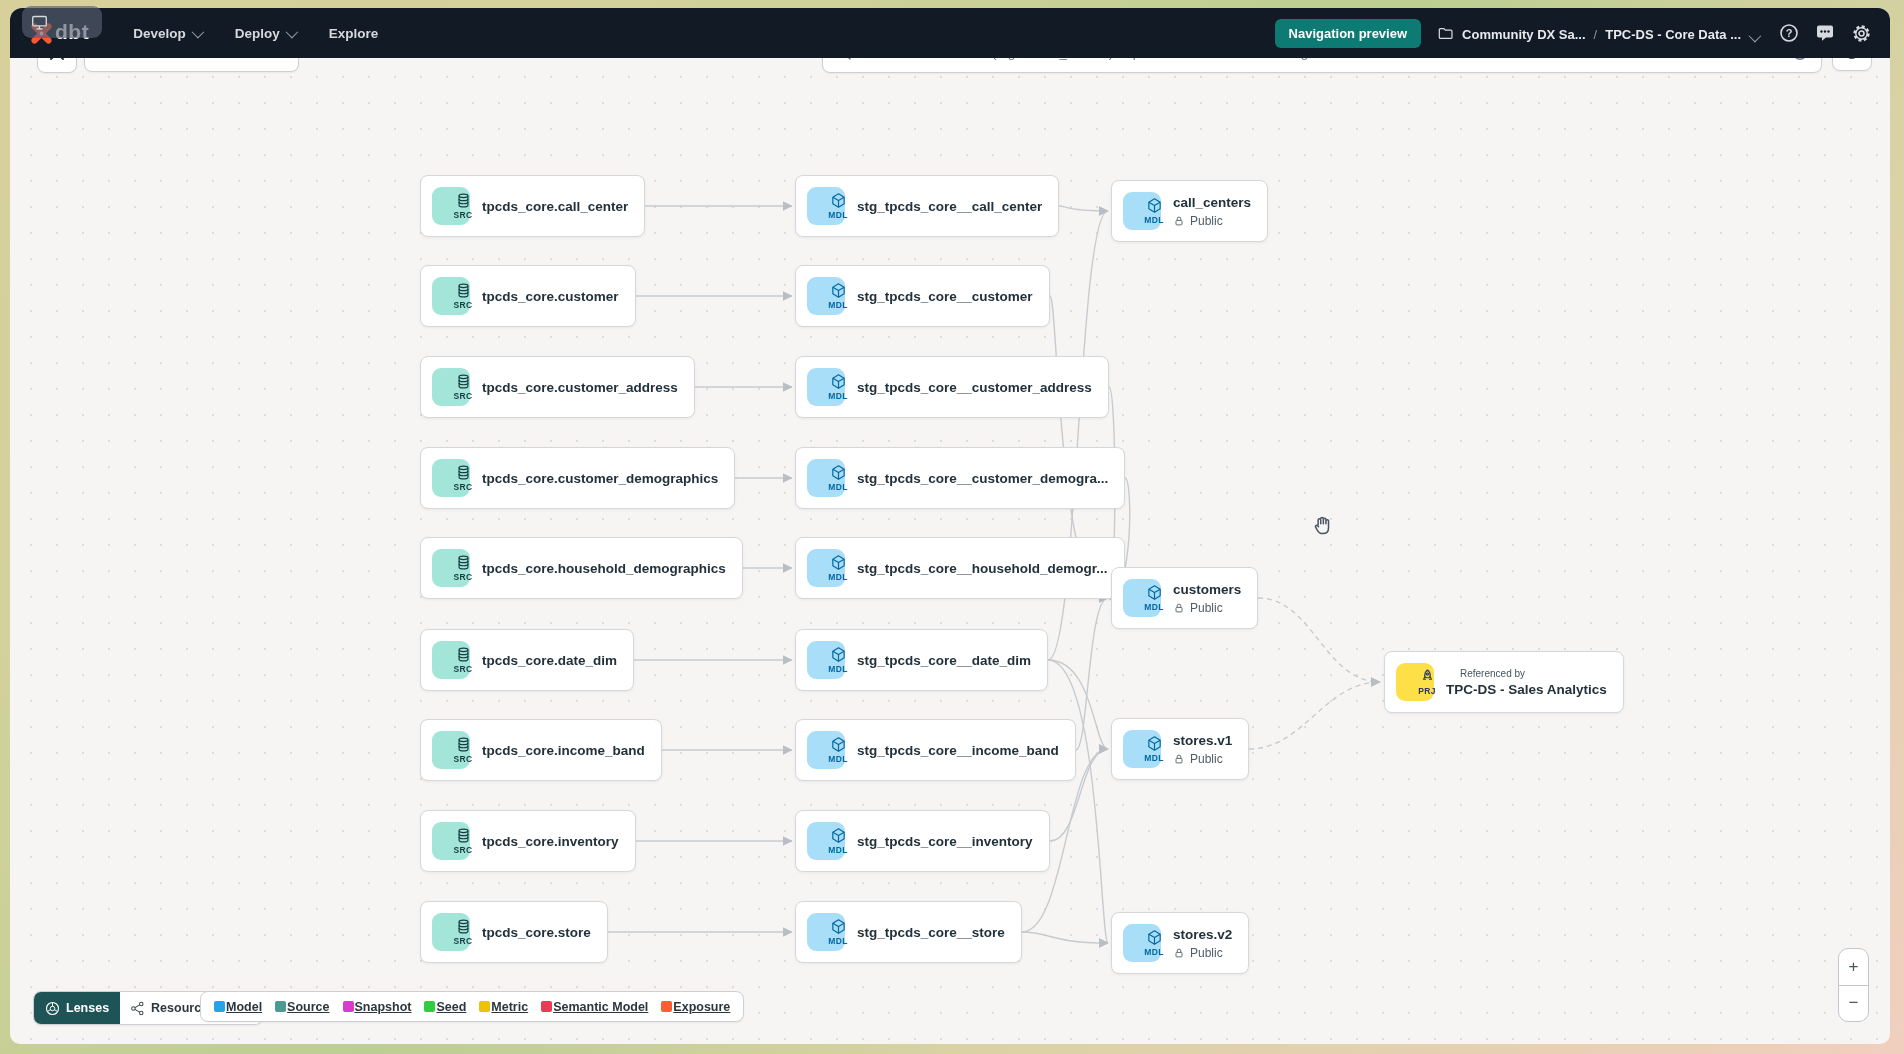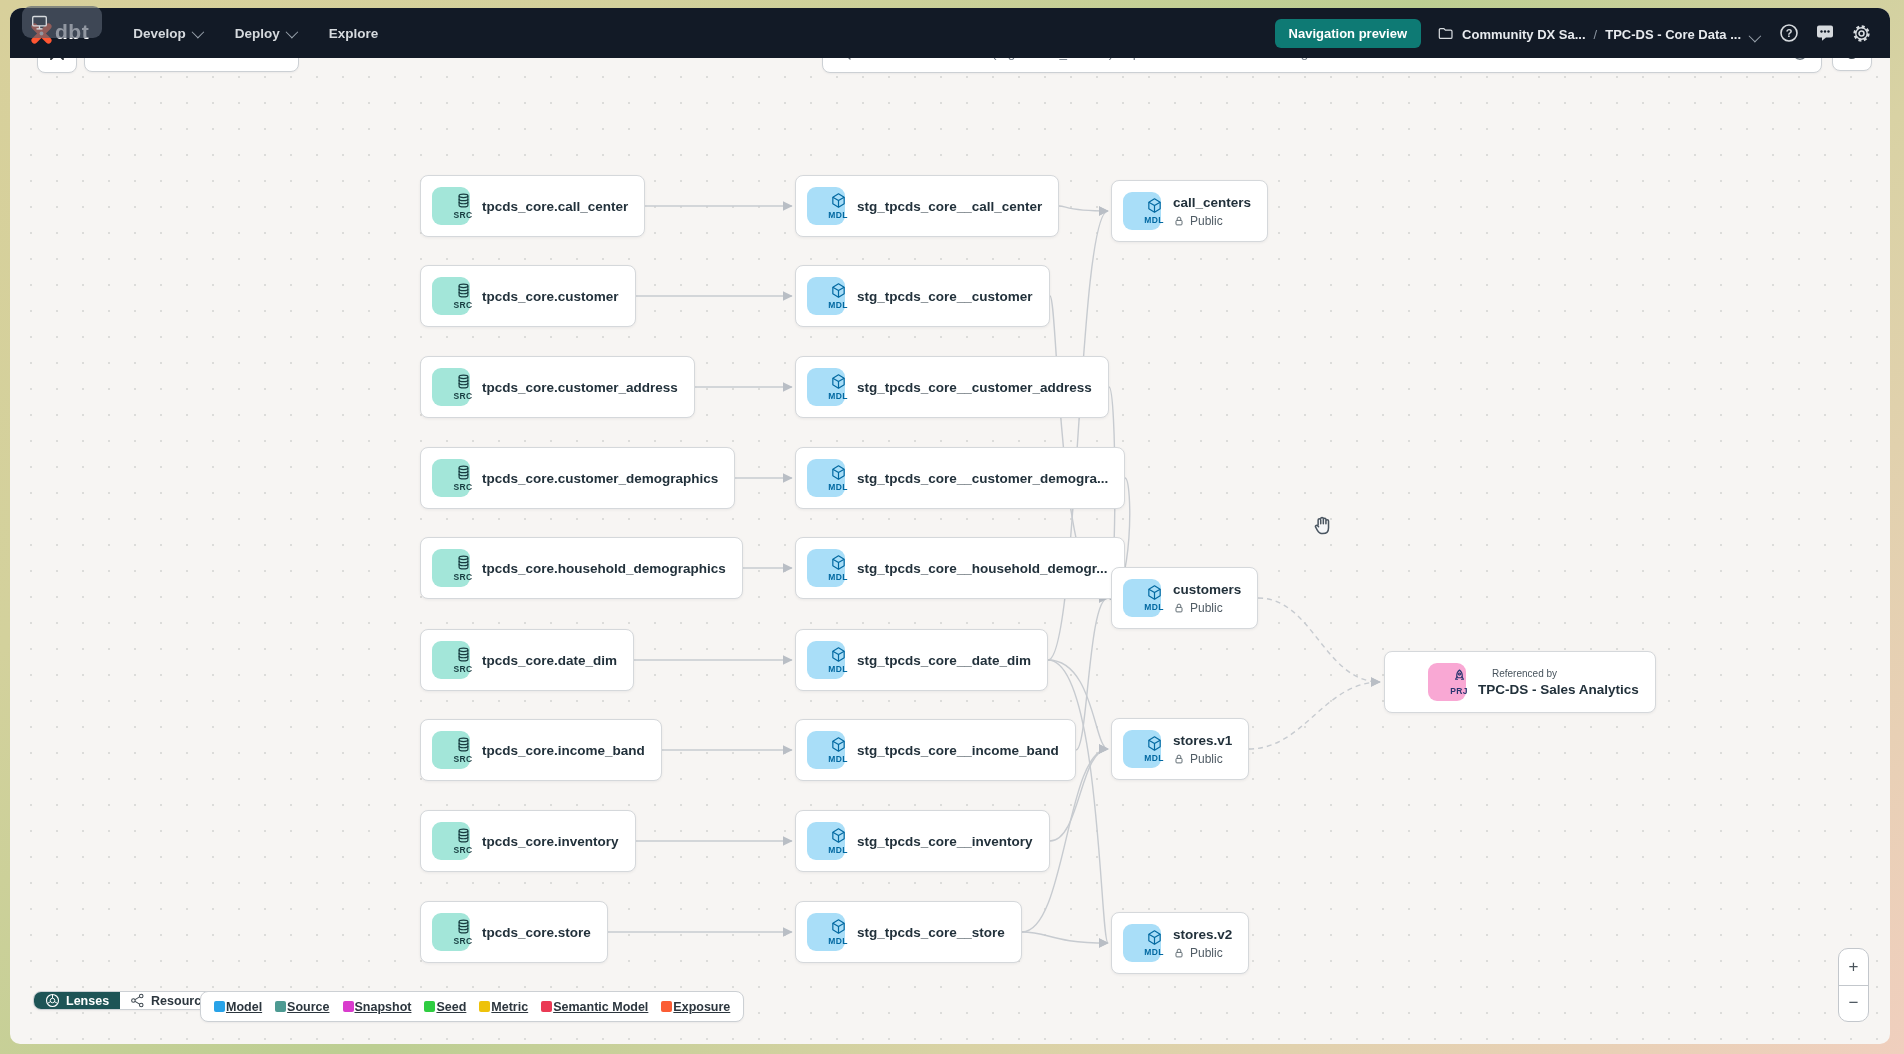--- a/index.html
+++ b/index.html
@@ -55,30 +55,30 @@
   
   #edges-svg { position:absolute; inset:0; z-index:1; pointer-events:none; }
   .node { position:absolute; display:inline-flex; align-items:center; gap:12px; padding:11px 16px 11px 11px;
     background:#fff; border:1px solid #d5d8db; border-radius:8px; z-index:2; cursor:pointer;
     box-shadow:0 1px 3px rgba(16,24,40,.06); white-space:nowrap; }
   .nbadge { width:38px; height:38px; border-radius:9px; display:flex; flex-direction:column;
     align-items:center; justify-content:center; gap:1px; flex:none;padding-left:24px; }
   .nbadge span { font-size:8.5px; font-weight:700; letter-spacing:.3px; }
   .badge-src { background:#a3e6d9; color:#173c40; }
   .badge-mdl { background:#a9def8; color:#0369a1; }
-  .badge-prj { background:#f9a8d4; color:#2c3670;margin-left:32px; }
+  .badge-prj { background:#fde047; color:#2c3670; }
   .nlabel { font-size:13.5px; font-weight:700; color:#22313b; }
   .nsub { display:flex; align-items:center; gap:5px; font-size:12px; color:#505c65; margin-top:4px; font-weight:400; }
   .nref { font-size:10px; color:#47535c; margin-bottom:3px; font-weight:400;padding-left:14px; }
 
   
   .hand-cursor { position:absolute; z-index:5; pointer-events:none; }
 
   
-  .lens-group { position:absolute; left:23px; top:983px; height:19px; display:flex; align-items:stretch;
+  .lens-group { position:absolute; left:23px; top:983px; height:34px; display:flex; align-items:stretch;
     border:1px solid #ccd0d4; border-radius:8px; overflow:hidden; background:#fff; z-index:4;
     box-shadow:0 1px 2px rgba(16,24,40,.05); }
   .lenses-btn { background:#1e5456; color:#fff; display:flex; align-items:center; gap:6px;
     padding:0 11px; font-size:12.5px; font-weight:700; cursor:pointer; }
   .resource-btn { background:#fff; color:#2c363e; display:flex; align-items:center; gap:6px;
     padding:0 10px; font-size:12.5px; font-weight:700; cursor:pointer; }
   .legend-box { position:absolute; left:190px; top:983px; height:31px; background:#fff;
     border:1px solid #ccd0d4; border-radius:8px; display:flex; align-items:center; gap:13px;
     padding:0 13px; z-index:4; box-shadow:0 1px 2px rgba(16,24,40,.05); }
   .legend-item { display:flex; align-items:center; gap:1px; font-size:12.5px; font-weight:700; color:#2c363e;text-decoration:underline; }

